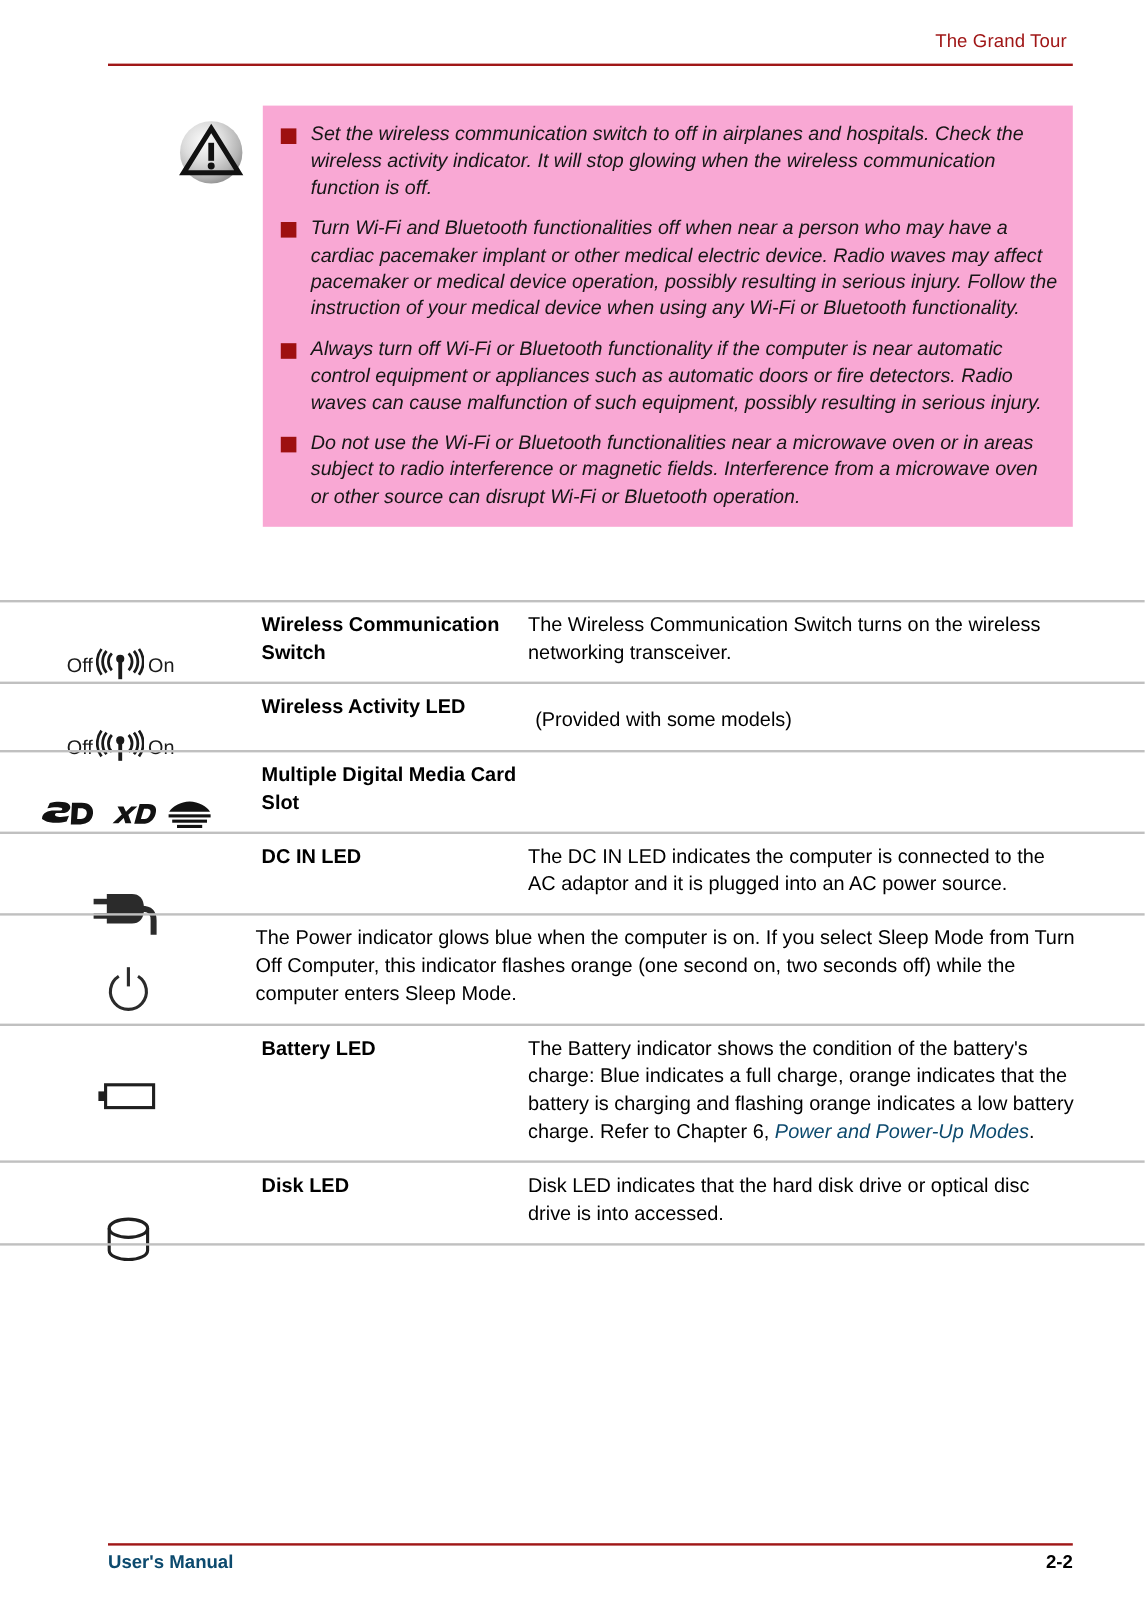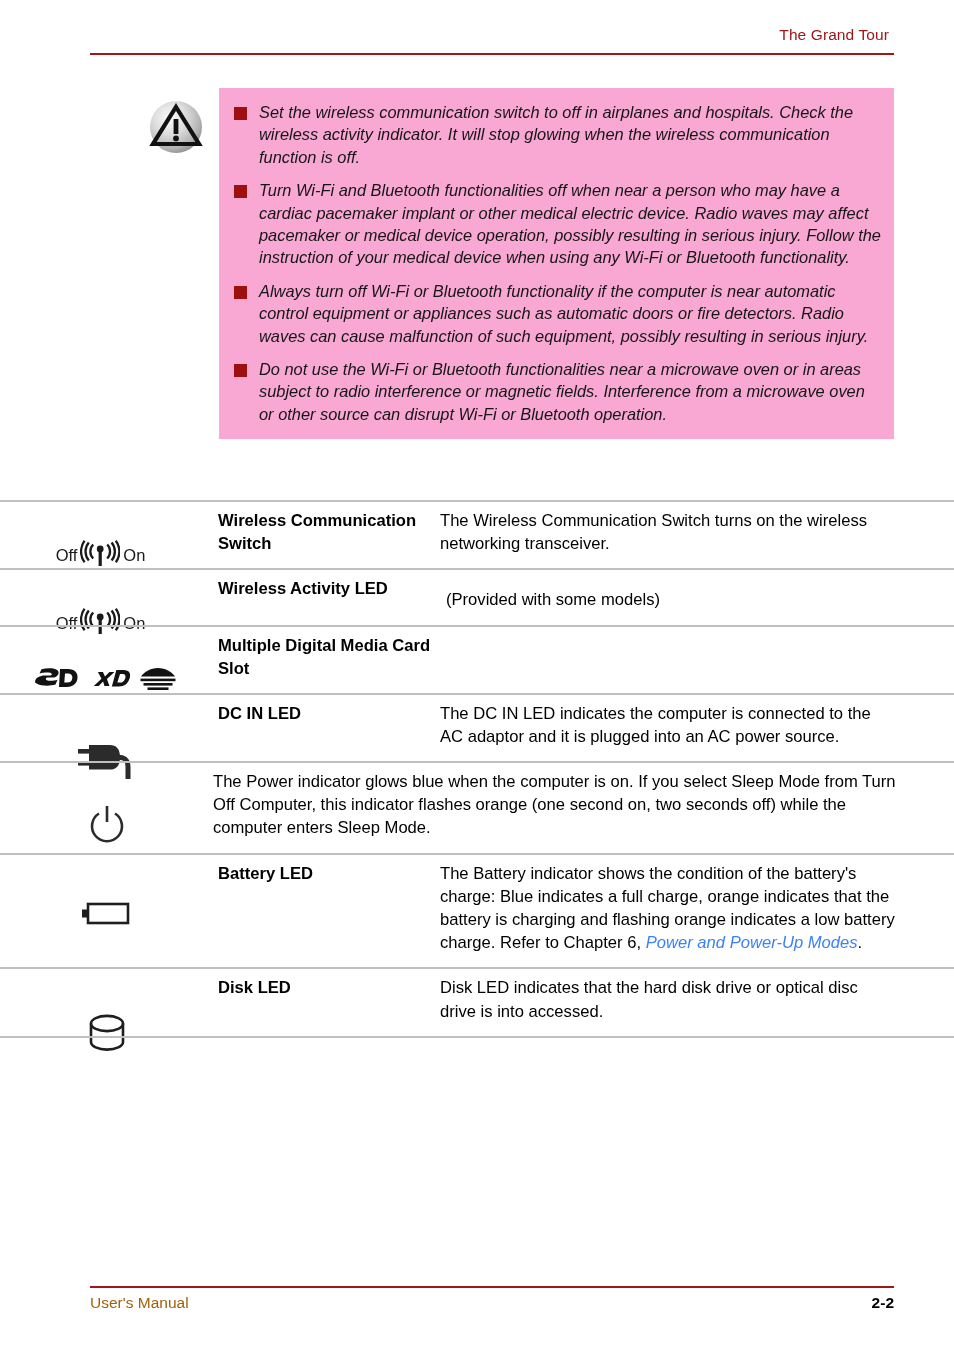--- a/index.html
+++ b/index.html
@@ -131,21 +131,21 @@
     font-size: 16.6px;
     line-height: 23.2px;
     padding: 7px 58px 13px 0;
     box-sizing: border-box;
   }
   .desc-note {
     margin-top: 11px;
     padding-left: 6px;
   }
   .xref {
-    color: #3b82f6;
+    color: #0c4a6e;
     font-style: italic;
   }
 
   
   .wl-icon {
     display: flex;
     align-items: center;
     gap: 3px;
     font-size: 16.5px;
     color: #1a1a1a;
@@ -174,22 +174,22 @@
     top: 16px;
     width: 804px;
     height: 2px;
     background: #A01717;
   }
   .footer-left {
     position: absolute;
     left: 90px;
     top: 24px;
     font-size: 15.5px;
-    font-weight: normal;
-    color: #a16207;
+    font-weight: bold;
+    color: #0c4a6e;
   }
   .footer-right {
     position: absolute;
     right: 60px;
     top: 24px;
     font-size: 15.5px;
     font-weight: bold;
     color: #000000;
   }
 </style>

